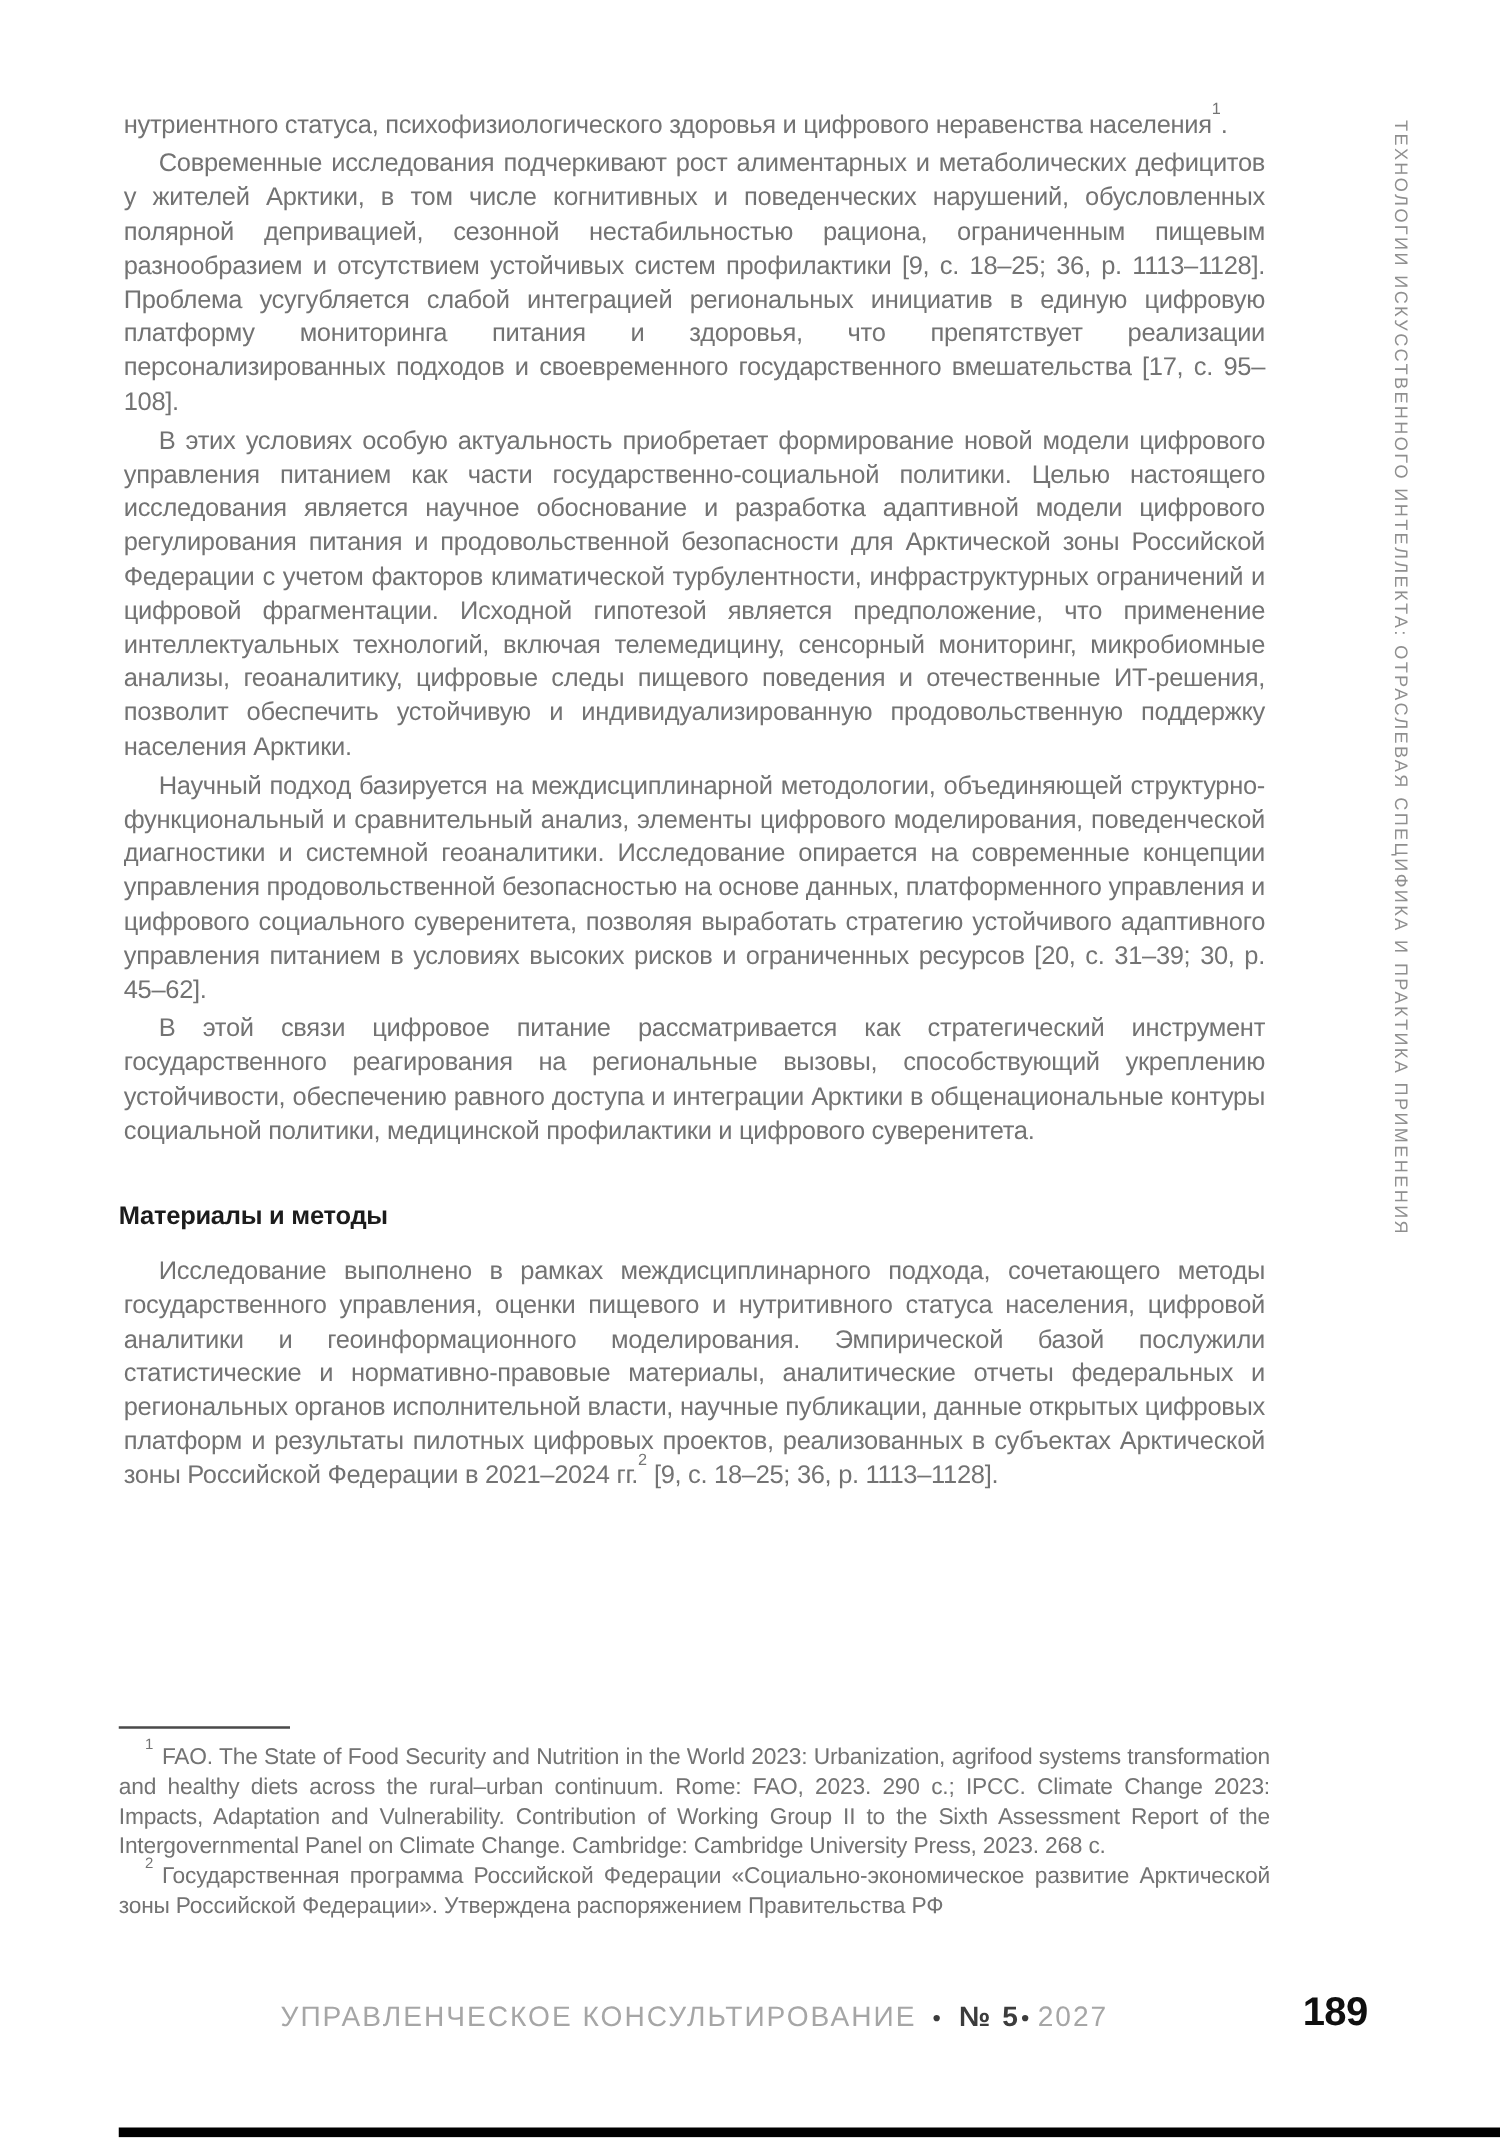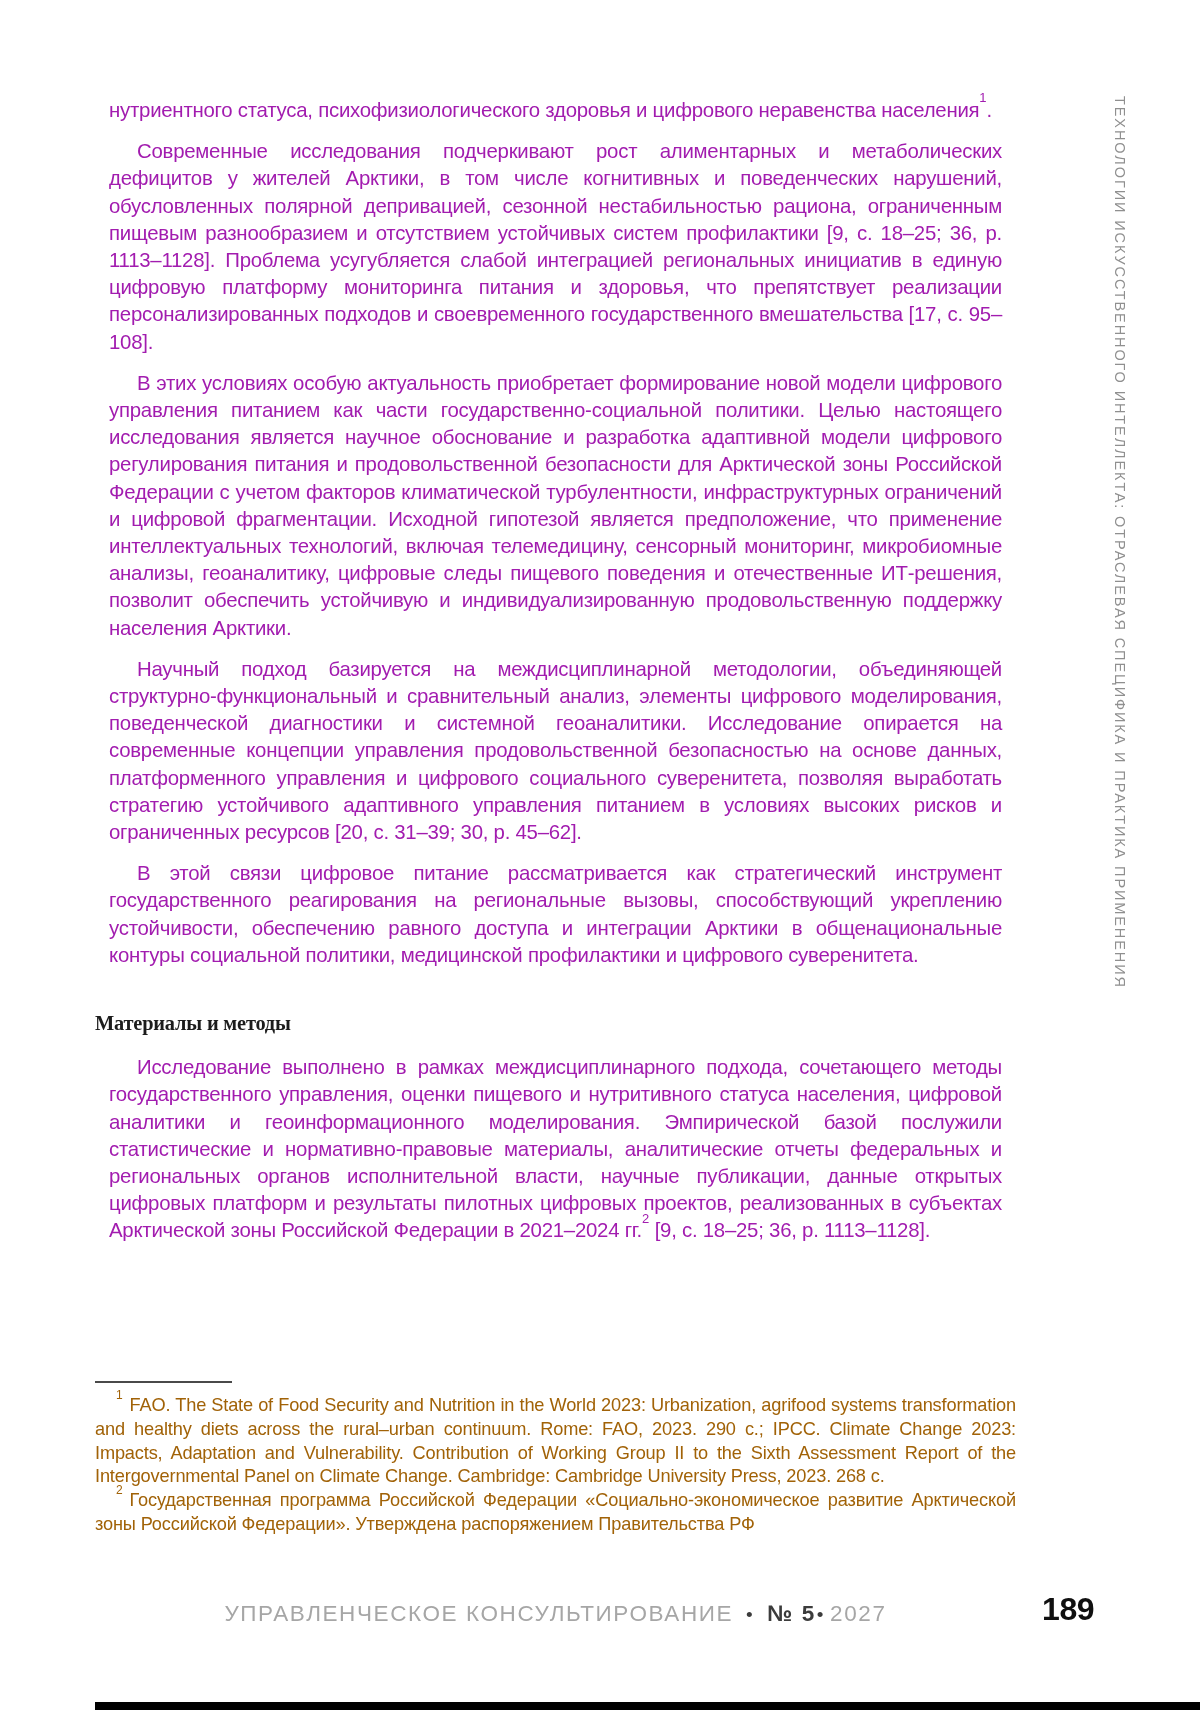--- a/index.html
+++ b/index.html
@@ -14,45 +14,44 @@
   }
 
   
   .article {
     position: absolute;
     left: 95px;
     top: 83px;
     width: 921px;
   }
   .para {
-    margin: 14px;
+    margin: 4px;
     font-size: 20.4px;
     line-height: 27.2px;
     text-align: justify;
     letter-spacing: -0.25px;
-    color: #a21caf;
+    color: #737373;
     hyphens: auto;
     -webkit-hyphens: auto;
   }
   .para.indent { text-indent: 28px; }
   .sup {
     font-size: 13px;
     line-height: 0;
     position: relative;
     top: -7px;
     letter-spacing: 0;
   }
   .section-heading {
     margin: 41px 0 17px 0;
     font-size: 20.4px;
     line-height: 27px;
     font-weight: bold;
     color: #1c1c1c;
     letter-spacing: -0.2px;
-    font-family: Liberation Serif, serif;
   }
 
   
   .footnote-block {
     position: absolute;
     left: 95px;
     top: 1381px;
     width: 921px;
   }
   .footnote-rule {
@@ -61,21 +60,21 @@
     background: #4a4a4a;
     margin-bottom: 11px;
   }
   .footnote {
     margin: 0;
     font-size: 18.2px;
     line-height: 23.8px;
     text-align: justify;
     text-indent: 21px;
     letter-spacing: -0.15px;
-    color: #a16207;
+    color: #737373;
     hyphens: auto;
     -webkit-hyphens: auto;
   }
   .fsup {
     font-size: 12px;
     line-height: 0;
     position: relative;
     top: -5px;
     margin-right: 7px;
   }

